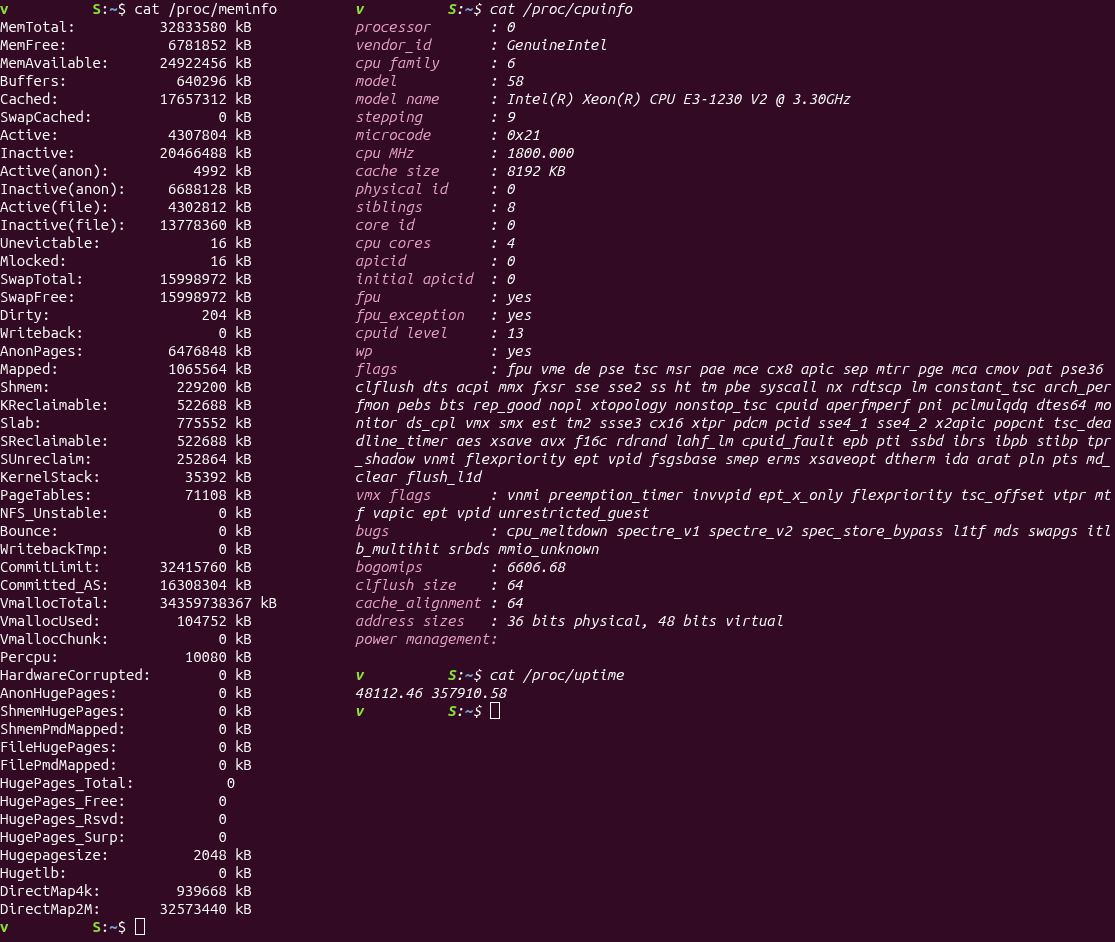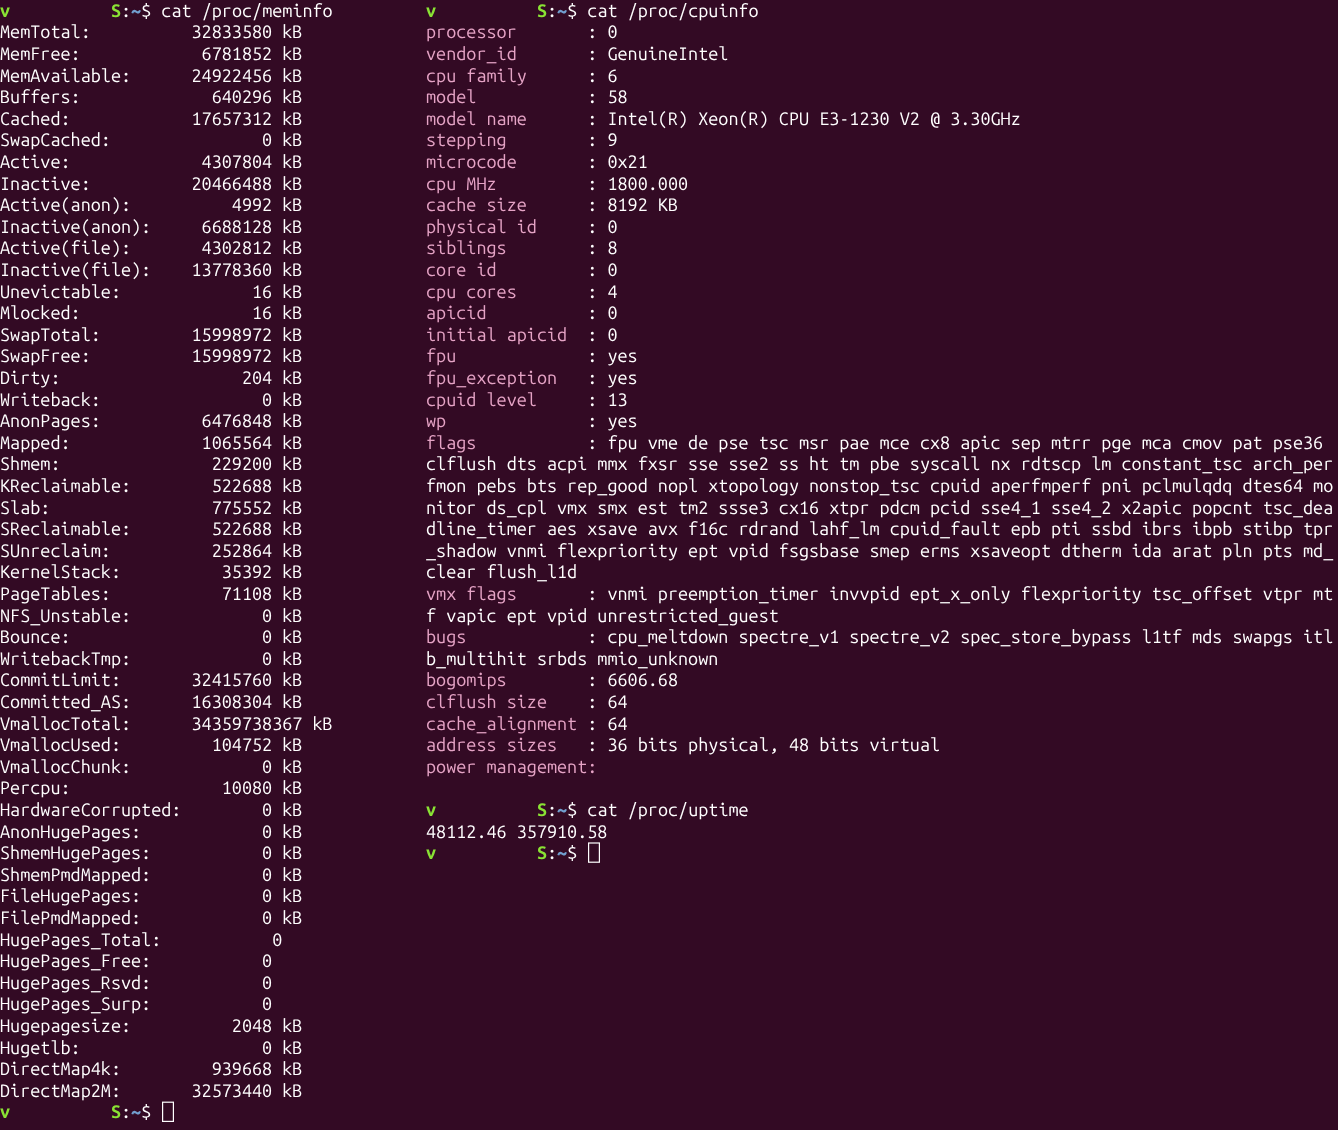--- a/index.html
+++ b/index.html
@@ -17,21 +17,21 @@
   .screen {
     display: flex;
     width: 1115px;
     height: 773px;
   }
   .pane {
     white-space: pre;
     padding: 0;
   }
   .left  { width: 355px; }
-  .right { flex: 1; }
+  .right { flex: 1; font-style: italic; }
   .right .wrapwide { white-space: pre-wrap; word-break: break-all; }
   .host   { color: #8ae234; font-weight: bold; }
   .colon  { color: #ffffff; }
   .dir    { color: #729fcf; font-weight: bold; }
   .dollar { color: #ffffff; }
   .cmd    { color: #ffffff; }
   .key    { color: #e5a3c5; margin-top: 38px; }
   .val    { color: #ffffff; }
   .cursor {
     display: inline-block;

